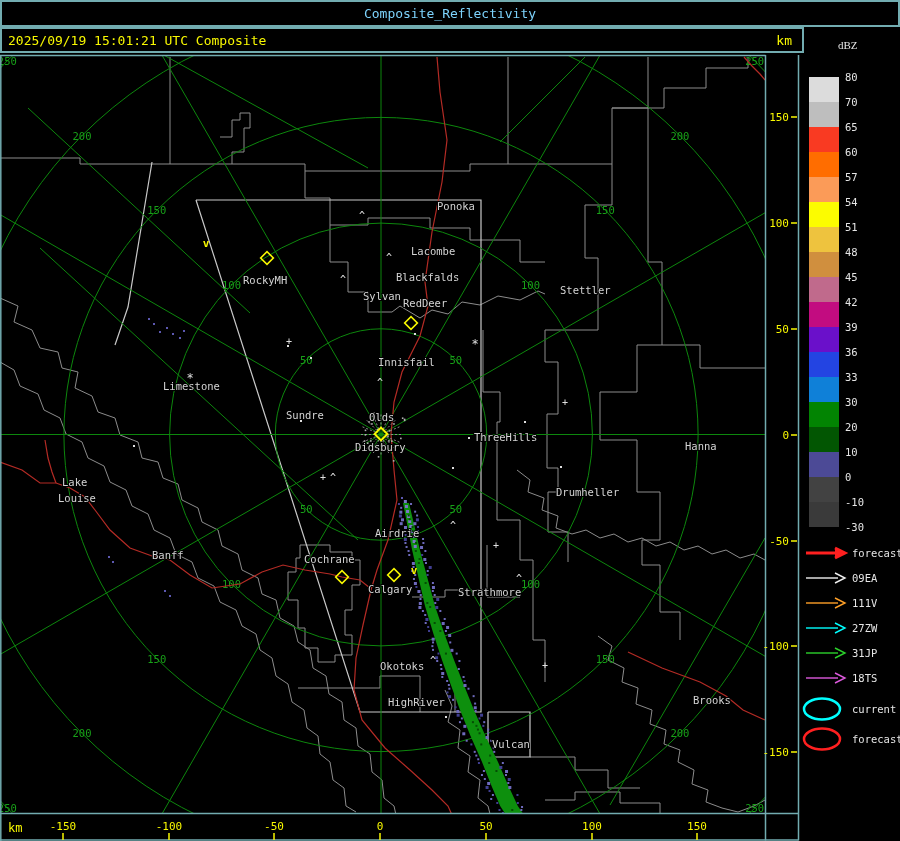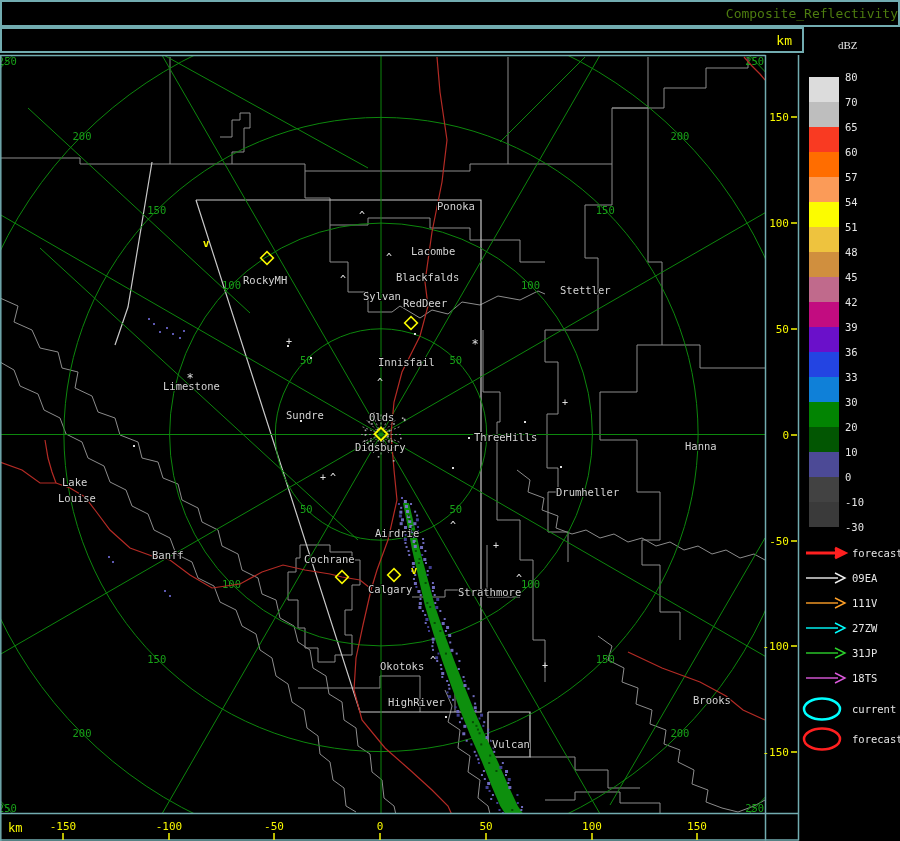--- a/index.html
+++ b/index.html
@@ -1,38 +1,39 @@
 <!DOCTYPE html>
 <html><head>
 <meta charset="utf-8">
 <style>
   :root{ --teal:#72acb0; --yellow:#f8f800; --green:#0d870d; --gray:#8c8c8c; }
   html,body{margin:0;padding:0;background:#000;}
   body{width:900px;height:841px;position:relative;overflow:hidden;
        font-family:"DejaVu Sans Mono", monospace;}
   .titlebar{position:absolute;left:0;top:0;width:896px;height:23px;
-    border:2px solid var(--teal);background:#000;color:#4d7c0f;
-    display:flex;align-items:center;justify-content:flex-end;
+    border:2px solid var(--teal);background:#000;color:#7dd3fc;
+    display:flex;align-items:center;justify-content:center;
     font-size:13px;letter-spacing:0px;}
   .subbar{position:absolute;left:0;top:27px;width:794px;height:22px;
     border:2px solid var(--teal);background:#000;color:var(--yellow);
     display:flex;align-items:center;font-size:13px;padding-left:6px;}
   .subbar .unit{position:absolute;right:10px;top:4px;color:var(--yellow);}
   .dbz{position:absolute;left:838px;top:39px;color:#e6e6e6;font-size:11px;font-family:Liberation Serif, serif;}
   #scene{position:absolute;left:0;top:0;}
   svg text{font-family:"DejaVu Sans Mono", monospace;}
 </style>
 </head>
 <body>
 
 <div class="titlebar">
   <span>Composite_Reflectivity</span>
 </div>
 
 <div class="subbar">
+  <span>2025/09/19 15:01:21 UTC Composite</span>
   <span class="unit">km</span>
 </div>
 
 <div class="dbz">dBZ</div>
 
 <svg id="scene" width="900" height="841" viewBox="0 0 900 841">
     <clipPath id="mapclip">
       <rect x="0" y="55" width="766" height="759"></rect>
     </clipPath>
     <g clip-path="url(#mapclip)">

